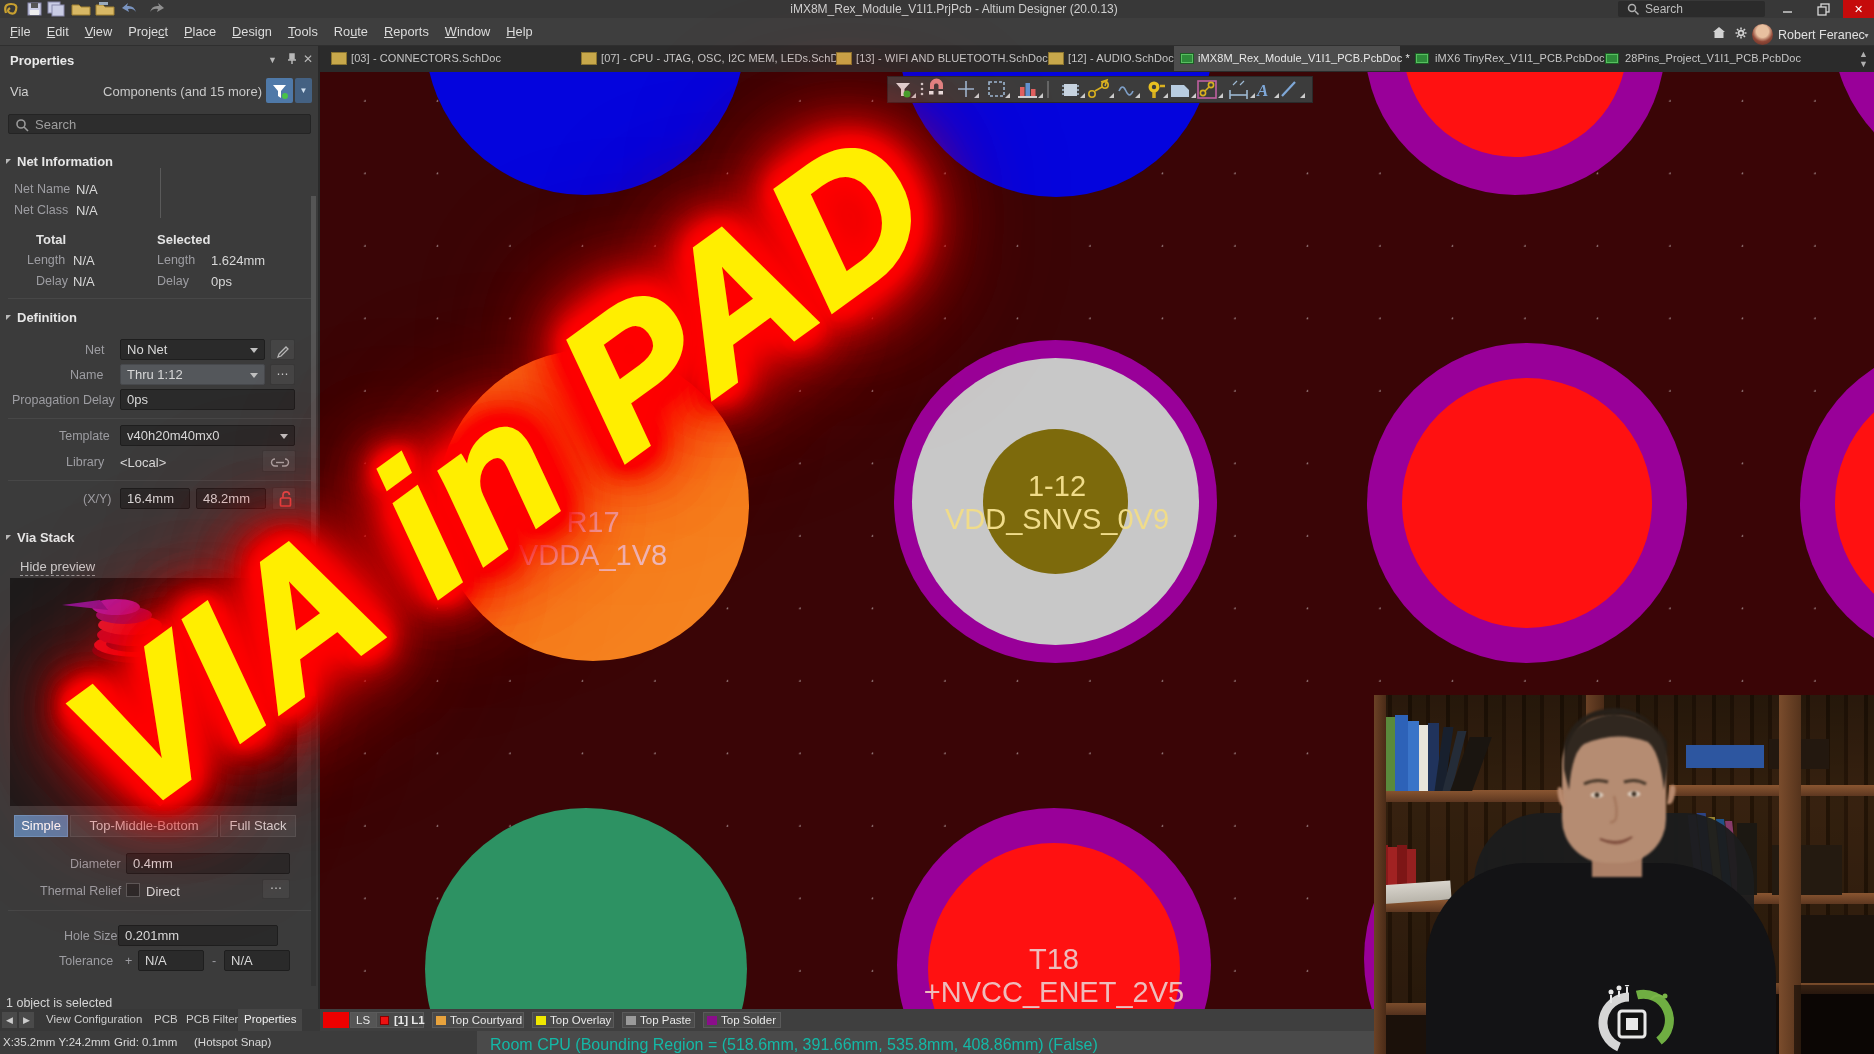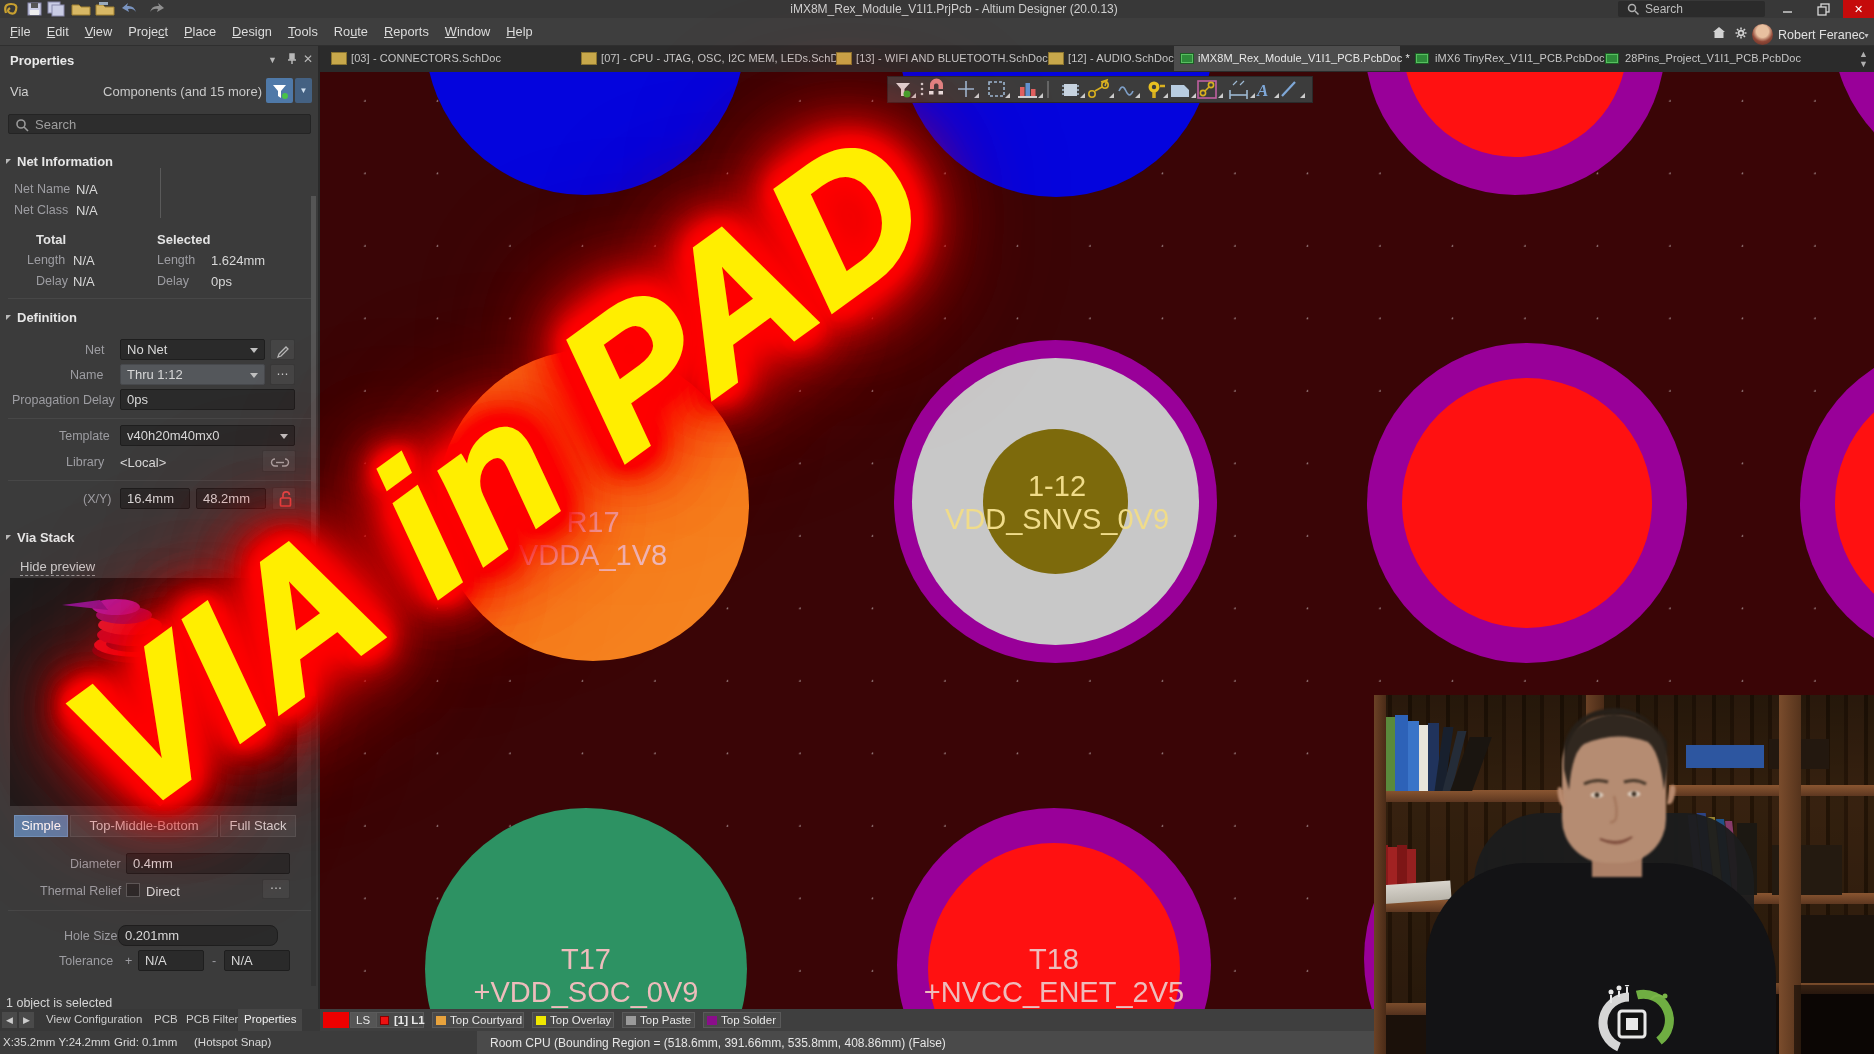--- a/index.html
+++ b/index.html
@@ -46,21 +46,21 @@
 
 #toolbar{position:absolute;left:567px;top:4px;width:426px;height:27px;background:#3c3c3c;border:1px solid #2a2a2a;z-index:5;}
 
 
 #layerbar{left:320px;top:1009px;width:1554px;height:22px;background:#3f3f3f;font-size:12px;color:#e0e0e0;}
 .litem{position:absolute;top:3px;height:16px;background:#4a4a4a;border:1px solid #5a5a5a;font-size:11.5px;color:#e8e8e8;padding:1px 3px 0 17px;white-space:nowrap;}
 .lsw{position:absolute;left:3px;top:3px;width:10px;height:9px;}
 
 
 #statusbar{left:0;top:1031px;width:1874px;height:23px;background:#3c3c3c;color:#d8d8d8;font-size:11.5px;}
-#statusmid{left:477px;top:1031px;width:897px;height:23px;background:#4a4a4a;color:#e5e5e5;font-size:12px;}
+#statusmid{left:477px;top:1031px;width:897px;height:23px;background:#4a4a4a;color:#14b8a6;font-size:16px;}
 
 
 #paneltabs{left:0;top:1009px;width:320px;height:22px;background:#383838;font-size:11.5px;color:#cccccc;}
 .ptab{position:absolute;top:0;height:22px;padding:4px 6px 0 6px;}
 
 
 #via{left:-1px;top:362px;font-style:italic;font-weight:bold;font-size:190px;letter-spacing:3px;color:#ffee00;white-space:nowrap;transform:rotate(-36deg);z-index:40;-webkit-text-stroke:5px #ffee00;
 text-shadow:0 0 4px #f00,0 0 4px #f00,0 0 7px #f00,0 0 7px #f00,0 0 10px #f00,0 0 10px #f00,0 0 10px #f00,0 0 14px #f00,0 0 14px #f00,0 0 14px #f00,0 0 14px #f00,0 0 19px #f00,0 0 19px #f00,0 0 19px #f00,0 0 19px #f00,0 0 26px #f00,0 0 26px #f00,0 0 26px #f00,0 0 34px #f00,0 0 34px #f00,0 0 34px #f00,0 0 46px #f00,0 0 46px #f00,0 0 62px #f00,0 0 62px #f00,0 0 85px rgba(255,0,0,.95),0 0 85px rgba(255,0,0,.9),0 0 115px rgba(255,0,0,.85),0 0 150px rgba(255,0,0,.75);}
 
 
@@ -250,21 +250,21 @@
   <div style="position:absolute;left:70px;top:769px;width:148px;height:22px;background:#474747;border:1px solid #555;color:#d8d8d8;font-size:13px;text-align:center;line-height:20px;">Top-Middle-Bottom</div>
   <div style="position:absolute;left:220px;top:769px;width:76px;height:22px;background:#474747;border:1px solid #555;color:#d8d8d8;font-size:13px;text-align:center;line-height:20px;">Full Stack</div>
   <div class="lbl" style="left:70px;top:811px;">Diameter</div>
   <div class="inp" style="left:126px;top:807px;width:164px;height:21px;">0.4mm</div>
   <div class="lbl" style="left:40px;top:838px;">Thermal Relief</div>
   <div style="position:absolute;left:126px;top:837px;width:14px;height:14px;background:#2a2a2a;border:1px solid #5a5a5a;"></div>
   <div class="val" style="left:146px;top:838px;">Direct</div>
   <div class="btn" style="left:262px;top:833px;width:28px;height:20px;color:#c8c8c8;font-size:12px;text-align:center;line-height:16px;">⋯</div>
   <div class="sep" style="top:864px;"></div>
   <div class="lbl" style="left:64px;top:883px;">Hole Size</div>
-  <div class="inp" style="left:118px;top:879px;width:160px;height:21px;border-radius:8px;">0.201mm</div>
+  <div class="inp" style="left:118px;top:879px;width:160px;height:21px;">0.201mm</div>
   <div class="lbl" style="left:59px;top:908px;">Tolerance</div>
   <div class="lbl" style="left:125px;top:908px;">+</div>
   <div class="inp" style="left:138px;top:904px;width:66px;height:21px;">N/A</div>
   <div class="lbl" style="left:212px;top:908px;">-</div>
   <div class="inp" style="left:224px;top:904px;width:66px;height:21px;">N/A</div>
   <div style="position:absolute;left:6px;top:950px;color:#d5d5d5;font-size:12.5px;">1 object is selected</div>
 
   <div style="position:absolute;left:311px;top:150px;width:5px;height:790px;background:#333333;"></div>
   <div style="position:absolute;left:311px;top:150px;width:5px;height:500px;background:#555555;"></div>
 </div>
@@ -284,21 +284,20 @@
   <div class="pad" style="left:574px;top:268px;width:323px;height:323px;background:#990099;"></div>
   <div class="pad" style="left:592px;top:286px;width:287px;height:287px;background:#c8c8c8;"></div>
   <div class="pad" style="left:663px;top:357px;width:145px;height:145px;background:#7d6a0c;"></div>
   <div class="padtxt" style="left:737px;top:398px;color:#f0dc8a;">1-12<br>VDD_SNVS_0V9</div>
   <div class="pad" style="left:1047px;top:271px;width:320px;height:320px;background:#990099;"></div>
   <div class="pad" style="left:1082px;top:306px;width:250px;height:250px;background:#ff1111;"></div>
   <div class="pad" style="left:1480px;top:271px;width:320px;height:320px;background:#990099;"></div>
   <div class="pad" style="left:1515px;top:306px;width:250px;height:250px;background:#ff1111;"></div>
 
   <div class="pad" style="left:105px;top:736px;width:322px;height:322px;background:#2d9263;"></div>
-  <div class="padtxt" style="left:266px;top:871px;">T17<br>+VDD_SOC_0V9</div>
   <div class="pad" style="left:577px;top:736px;width:314px;height:314px;background:#990099;"></div>
   <div class="pad" style="left:608px;top:771px;width:252px;height:252px;background:#ff1111;"></div>
   <div class="padtxt" style="left:734px;top:871px;">T18<br>+NVCC_ENET_2V5</div>
   <div class="pad" style="left:1044px;top:722px;width:330px;height:330px;background:#990099;"></div>
 
   <div class="abs" id="toolbar">
     <svg width="424" height="25" style="position:absolute;left:0;top:0;">
       <g fill="none" stroke="#8fb0d0" stroke-width="1.6">
         <path d="M8 6 L22 6 L16.5 12 L16.5 19 L13 19 L13 12 Z" fill="#e0e0e0" stroke="none"></path>
         <circle cx="19" cy="17" r="3.5" fill="#35b535" stroke="none"></circle>

